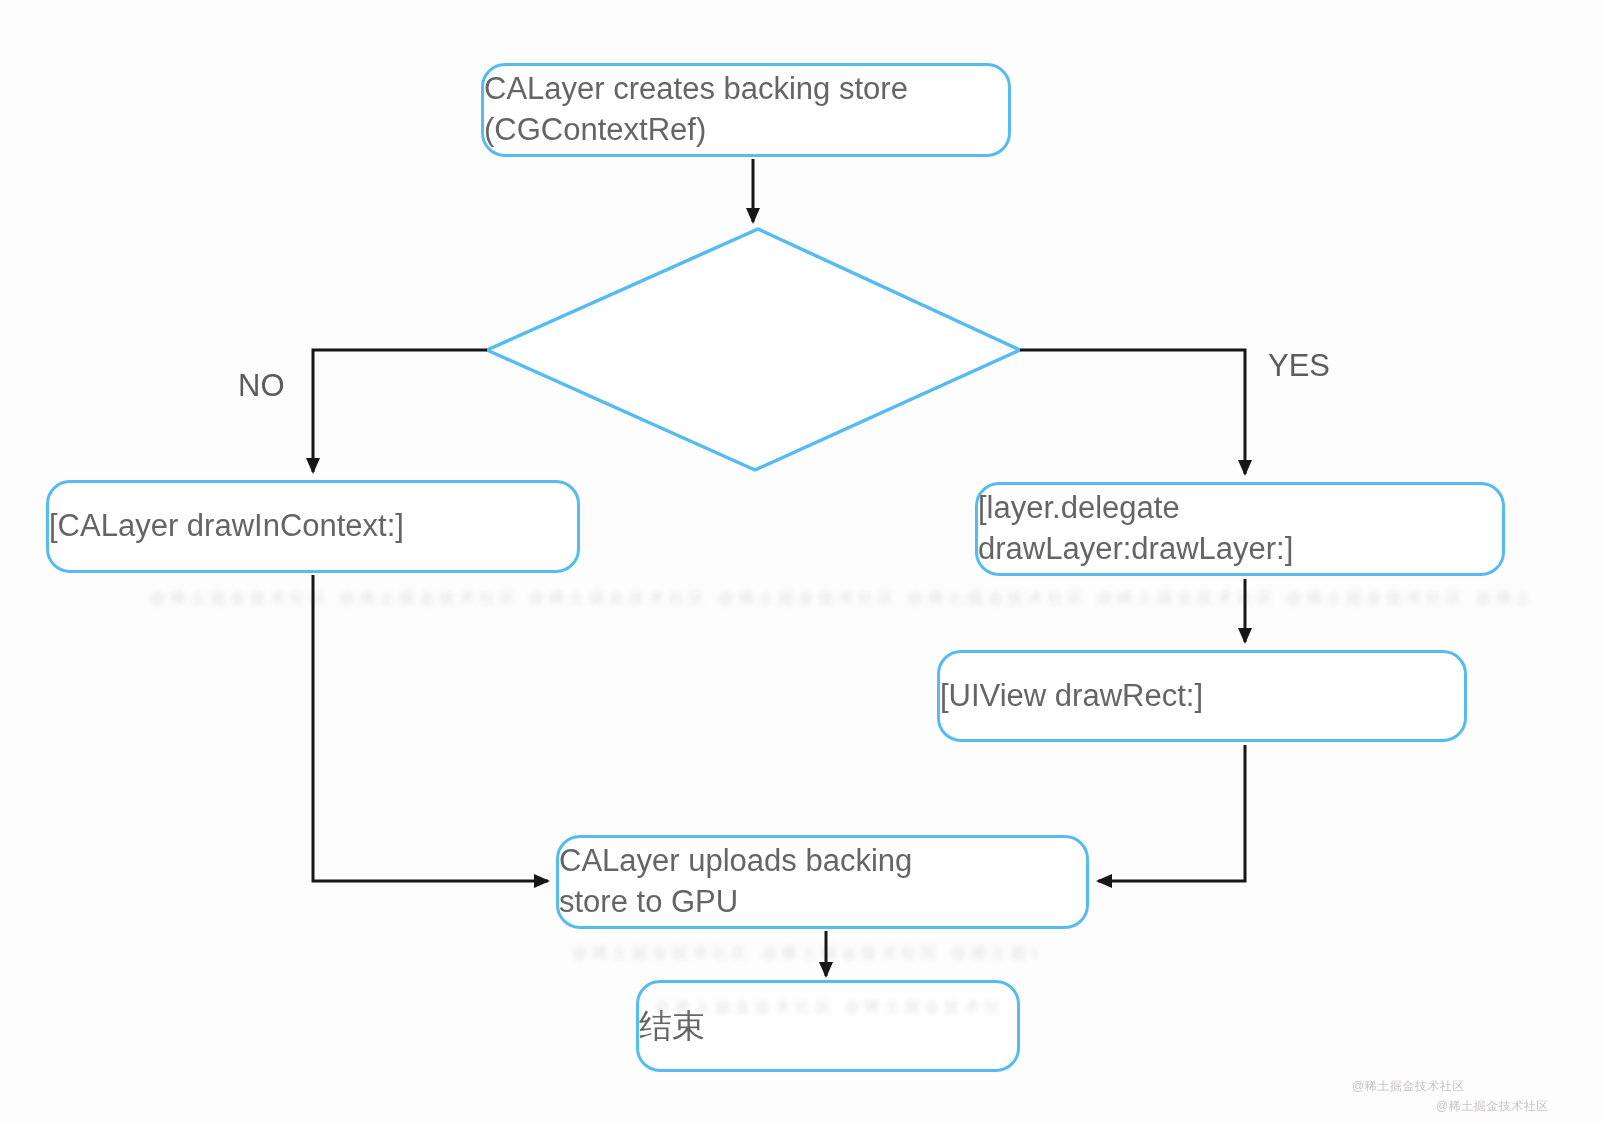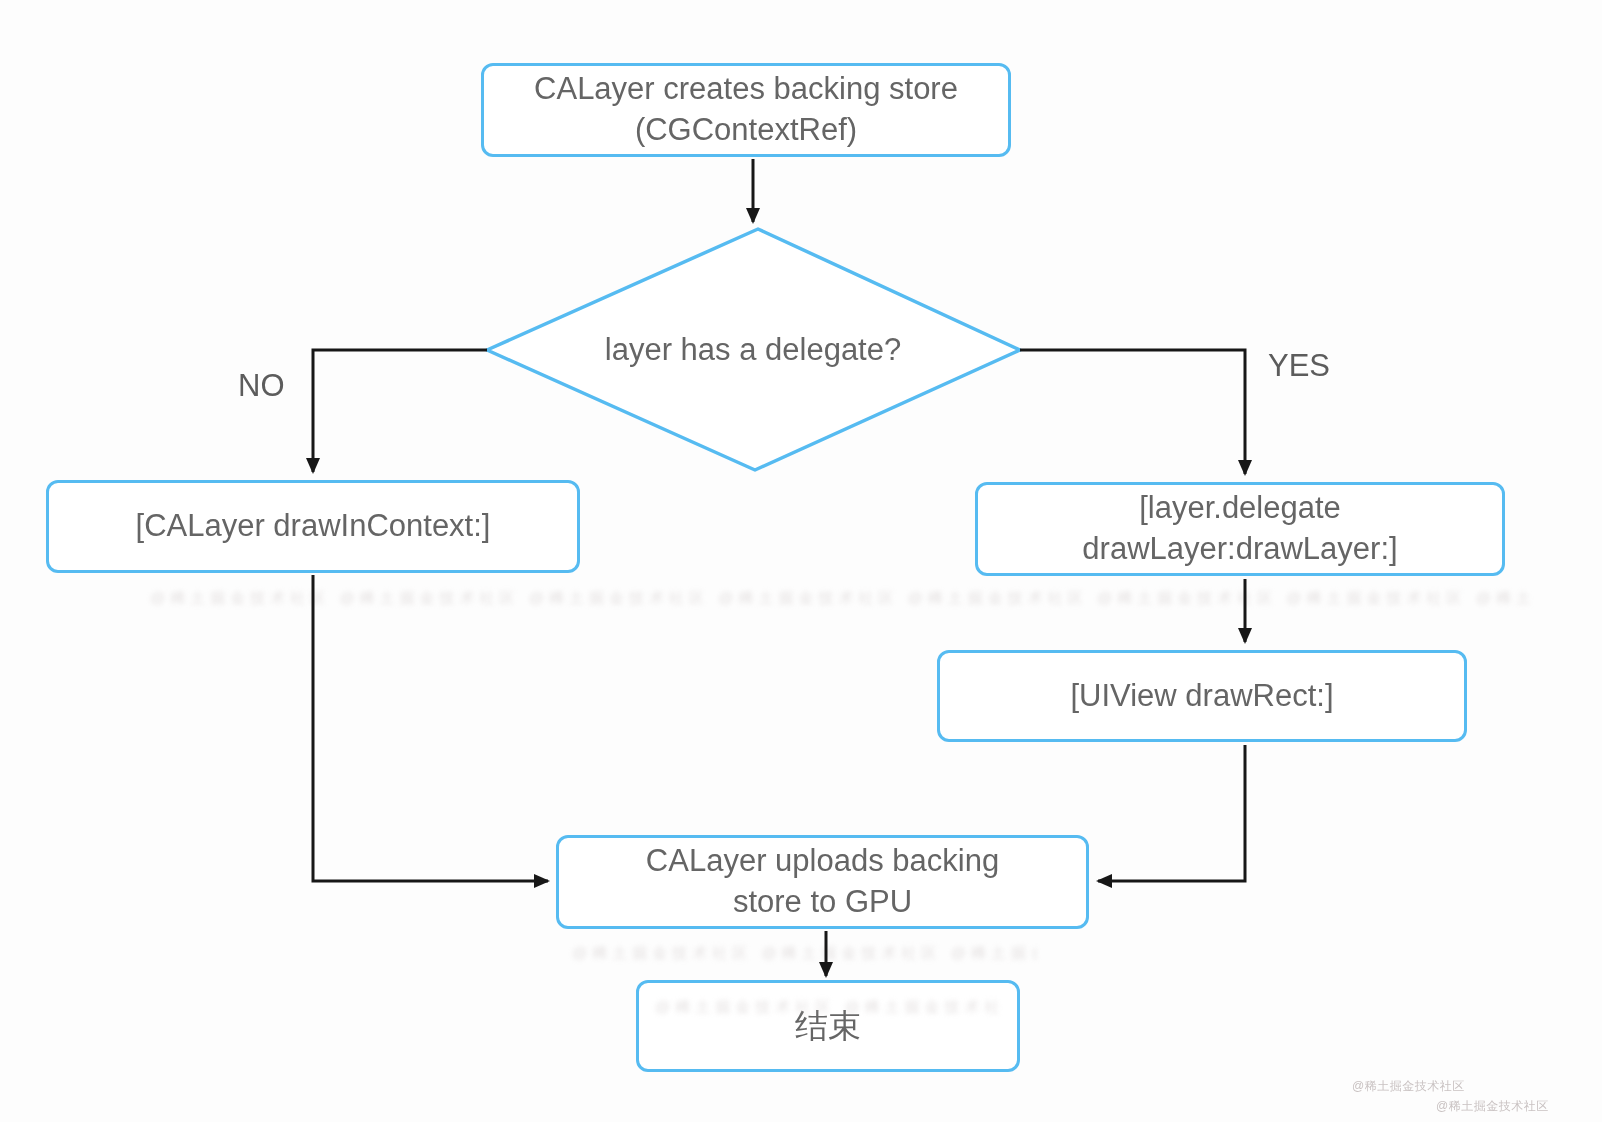--- a/index.html
+++ b/index.html
@@ -12,25 +12,25 @@
     width: 1602px;
     height: 1122px;
     background: #fdfdfd;
     overflow: hidden;
     font-family: "Liberation Sans", "DejaVu Sans", sans-serif;
   }
   .node {
     position: absolute;
     box-sizing: border-box;
     border: 3.5px solid #56bbf1;
-    border-radius: 12px;
+    border-radius: 24px;
     background: #ffffff;
     display: flex;
     flex-direction: column;
-    align-items: center;
+    align-items: flex-start;
     justify-content: center;
     text-align: center;
     color: #656565;
     font-size: 31px;
     line-height: 1.32;
     z-index: 1;
   }
   .node span { display: block; }
   .decision-label {
     position: absolute;
@@ -92,23 +92,20 @@
 
   <div class="band" style="left:150px; top:589px; width:1380px; height:20px;">@稀土掘金技术社区 @稀土掘金技术社区 @稀土掘金技术社区 @稀土掘金技术社区 @稀土掘金技术社区 @稀土掘金技术社区 @稀土掘金技术社区 @稀土掘金技术社区</div>
   <div class="band" style="left:572px; top:944px; width:465px; height:18px;">@稀土掘金技术社区 @稀土掘金技术社区 @稀土掘金技术社区</div>
   <div class="band" style="left:655px; top:998px; width:350px; height:18px; z-index:3;">@稀土掘金技术社区 @稀土掘金技术社区</div>
 
   <div class="node" style="left:481px; top:63px; width:530px; height:94px;">
     <span>CALayer creates backing store</span>
     <span>(CGContextRef)</span>
   </div>
 
-  <div class="decision-label" style="left:486px; top:232px; width:534px; height:236px;">
-    <span>layer has a delegate?</span>
-  </div>
 
   <div class="branch-label" style="left:238px; top:368px;">NO</div>
 
   <div class="branch-label" style="left:1268px; top:348px;">YES</div>
 
   <div class="node" style="left:46px; top:480px; width:534px; height:93px;">
     <span>[CALayer drawInContext:]</span>
   </div>
 
   <div class="node" style="left:975px; top:482px; width:530px; height:94px;">

